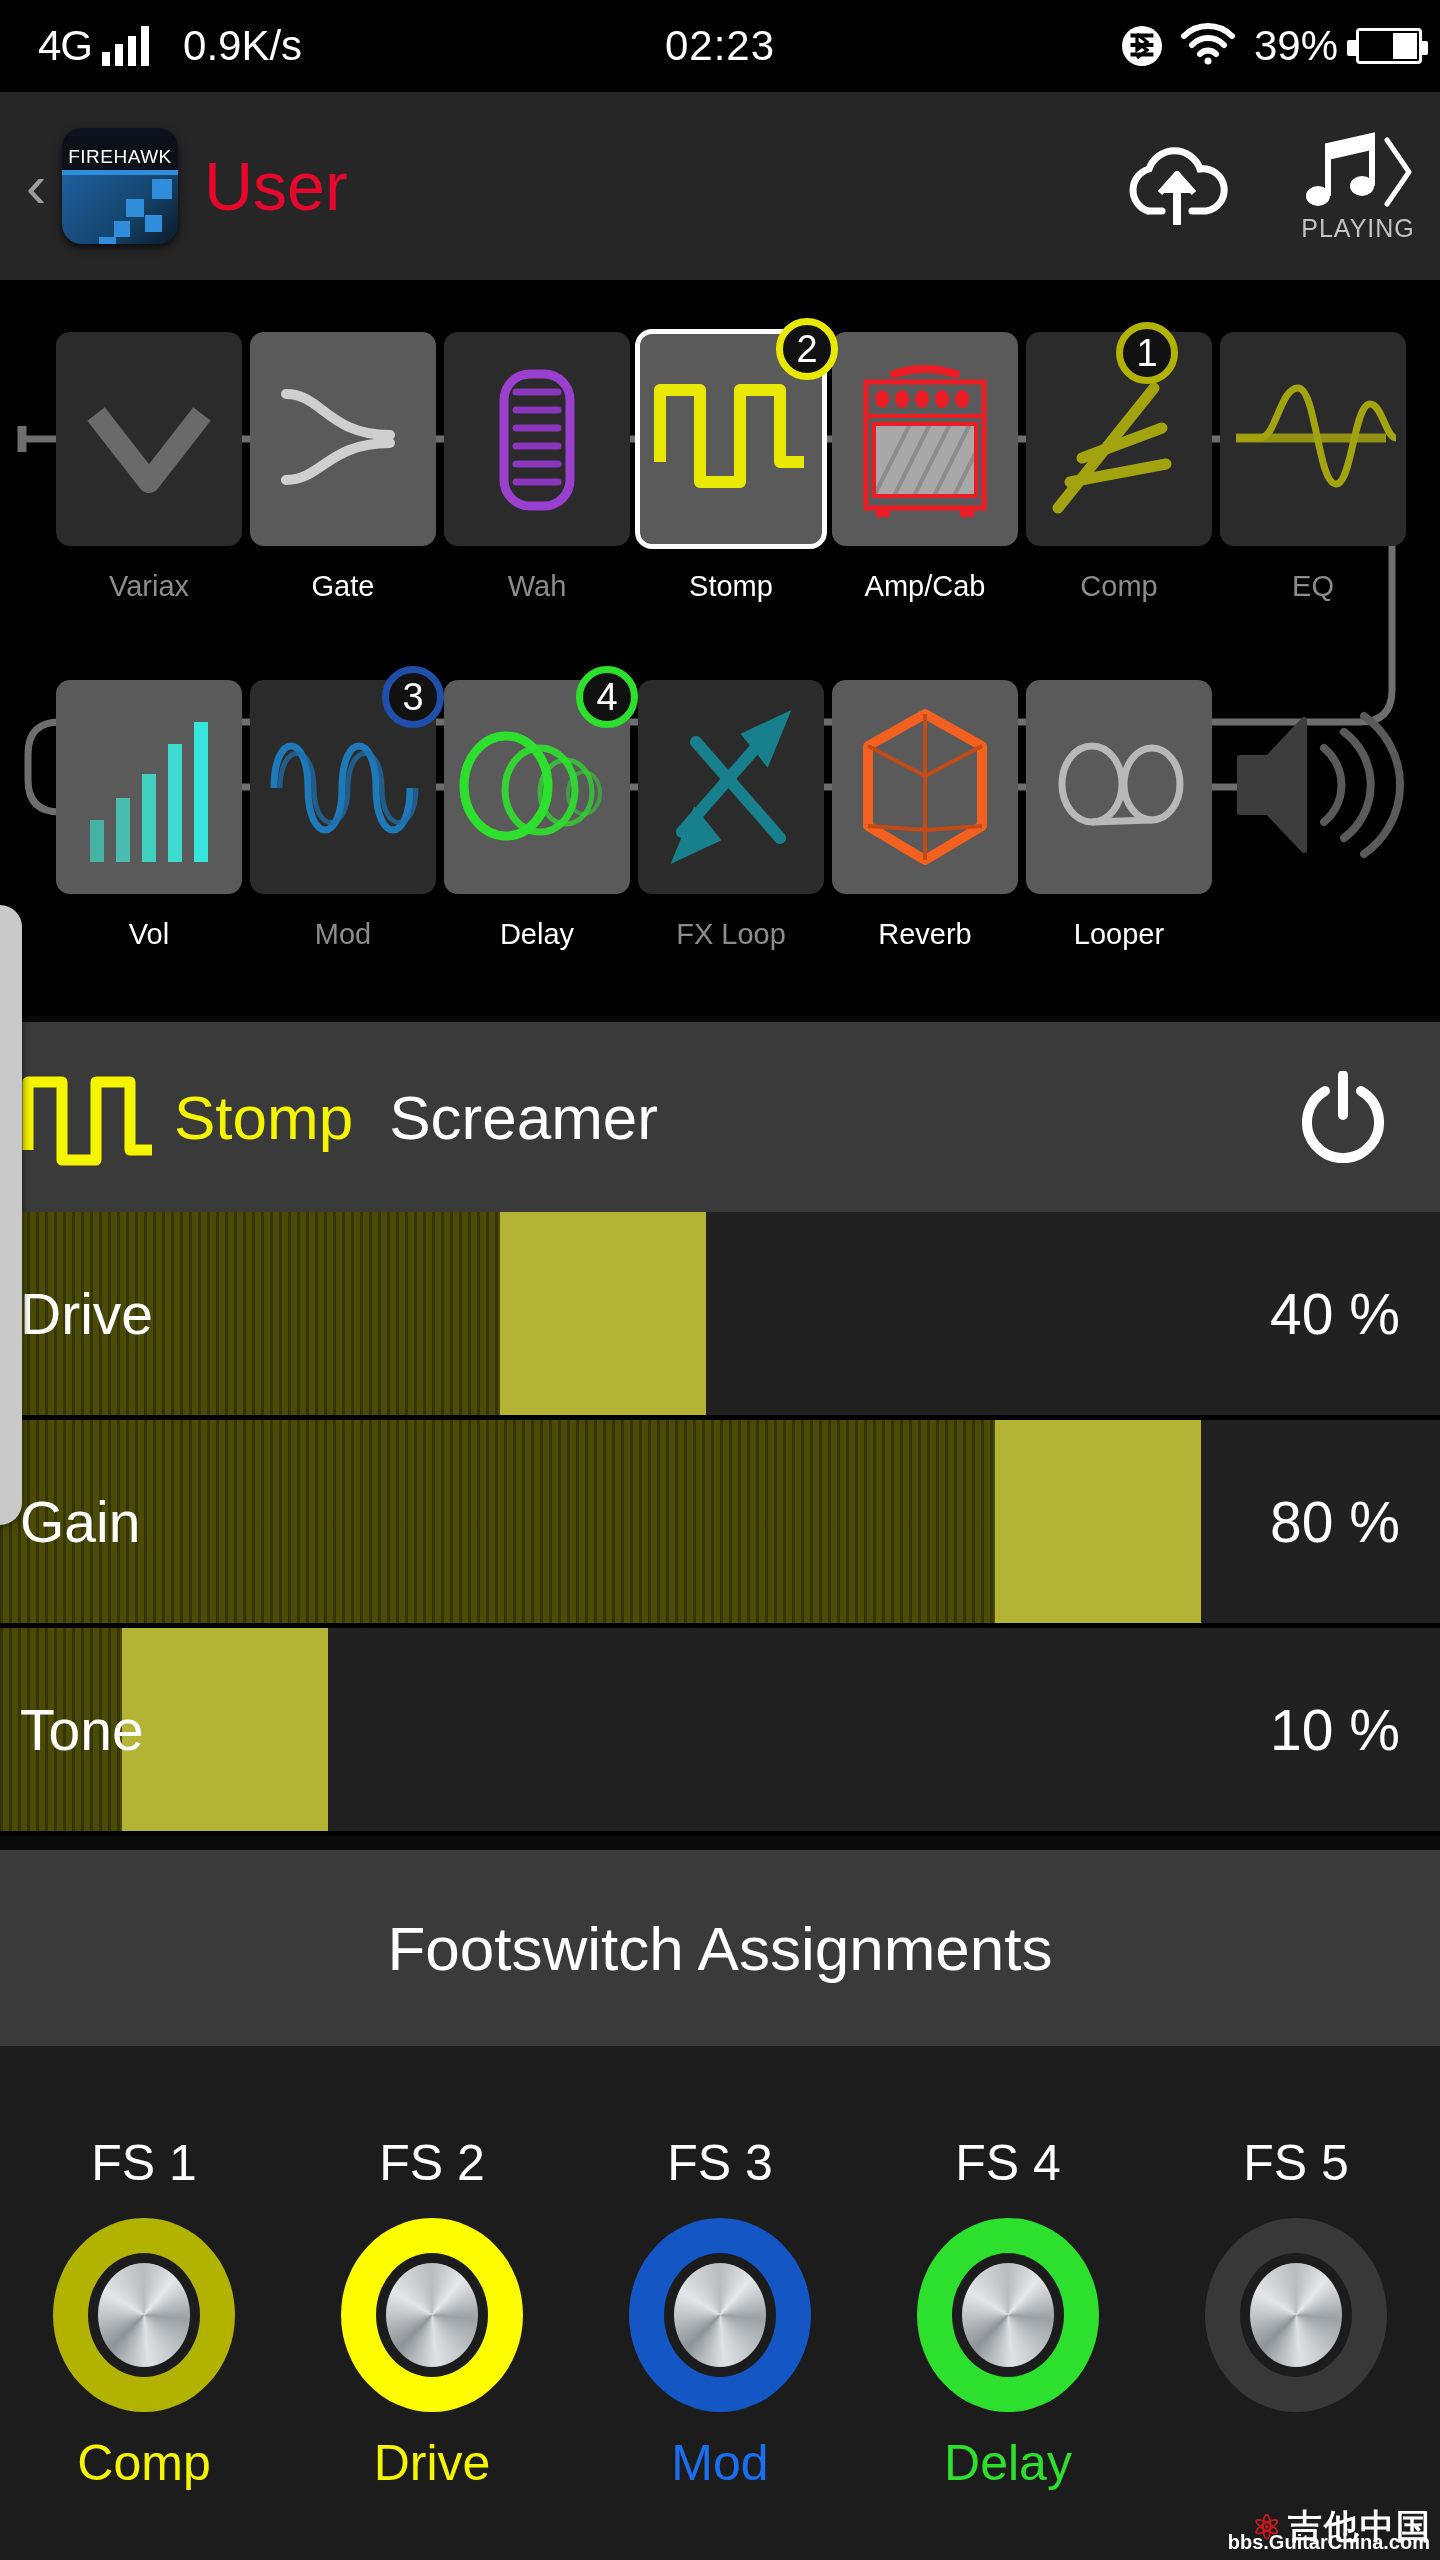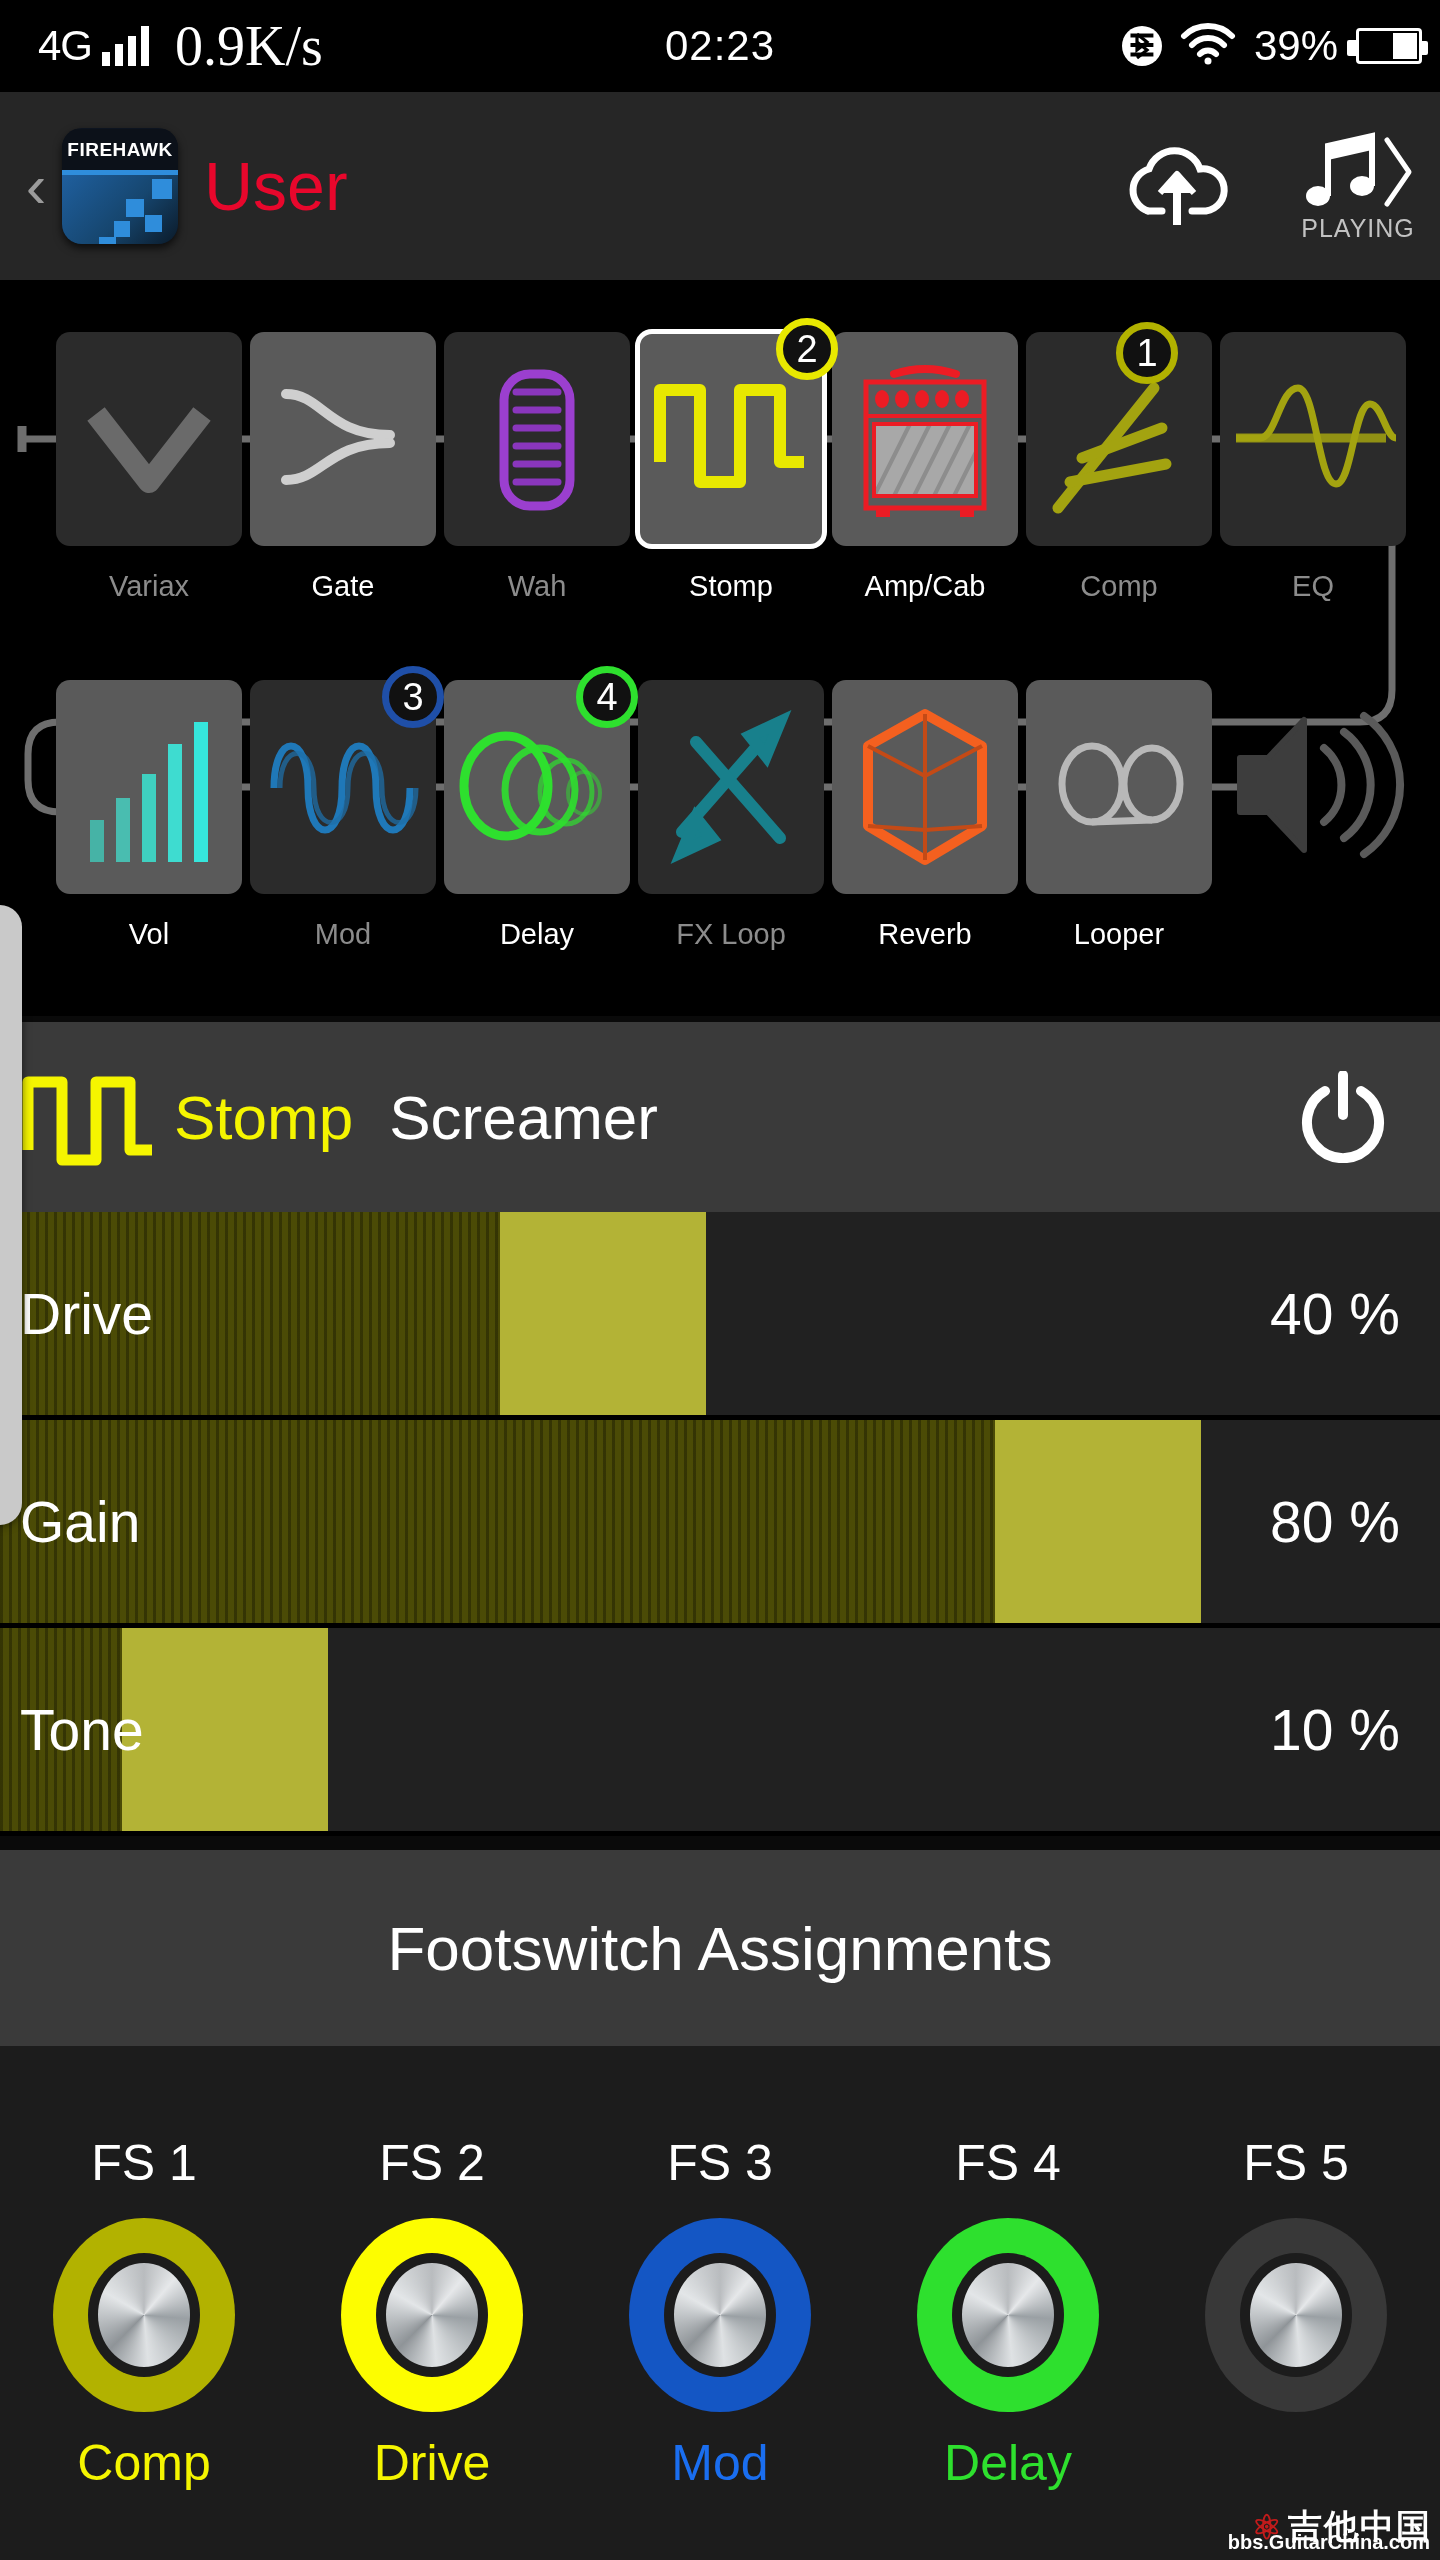--- a/index.html
+++ b/index.html
@@ -16,21 +16,21 @@
     position: absolute; top: 0; left: 0; width: 1440px; height: 92px;
     background: #000; color: #fff;
     display: flex; align-items: center;
   }
   .sb-left { display: flex; align-items: center; gap: 10px; padding-left: 38px; }
   .sb-net { font-size: 42px; letter-spacing: -1px; }
   .sb-bars { display: flex; align-items: flex-end; gap: 5px; height: 40px; }
   .sb-bars i { width: 8px; background: #fff; display: block; }
   .sb-bars i:nth-child(1){height:14px;} .sb-bars i:nth-child(2){height:22px;}
   .sb-bars i:nth-child(3){height:30px;} .sb-bars i:nth-child(4){height:40px;}
-  .sb-speed { font-size: 56px; margin-left: 16px; font-family: Liberation Serif, serif; }
+  .sb-speed { font-size: 42px; margin-left: 24px; }
   .sb-clock {
     position: absolute; left: 0; width: 1440px; text-align: center;
     font-size: 42px; letter-spacing: 1px;
   }
   .sb-right {
     position: absolute; right: 18px; display: flex; align-items: center; gap: 18px;
   }
   .sb-bt { width: 40px; height: 40px; border-radius: 50%; background:#fff;
            display:flex; align-items:center; justify-content:center;
            color:#000; font-size:30px; line-height:1; font-weight:bold; }
@@ -53,22 +53,22 @@
     width: 52px; margin-left: 10px; color: #9b9b9b;
     font-size: 62px; line-height: 1; font-weight: 300; text-align:center;
   }
   .app-icon {
     width: 116px; height: 116px; border-radius: 20px;
     background: #0d1420; position: relative; overflow: hidden;
     box-shadow: 0 4px 8px rgba(0,0,0,.7);
     flex: none;
   }
   .app-icon .fh-top {
-    position:absolute; top:1px; left:0; right:0; height:42px;
-    background:#0c1119; color:#fff; font-size:19px; font-weight:bold;
+    position:absolute; top:8px; left:0; right:0; height:42px;
+    background:#0c1119; color:#fff; font-size:19px; font-weight:normal;
     display:flex; align-items:center; justify-content:center; letter-spacing:.5px;
   }
   .app-icon .fh-line { position:absolute; top:42px; left:0; right:0; height:5px; background:#2f8ddb;}
   .app-icon .fh-body { position:absolute; top:47px; left:0; right:0; bottom:0;
      background:linear-gradient(135deg,#1f5f9e 0%,#16466f 55%,#0b1a29 100%); }
   .app-icon .px { position:absolute; background:#2f8ddb; }
   .user-name {
     color: #e8072c; font-size: 68px; margin-left: 26px; font-weight: 400;
   }
   .appbar-right { position:absolute; right: 18px; display:flex; align-items:center; gap: 58px; }

